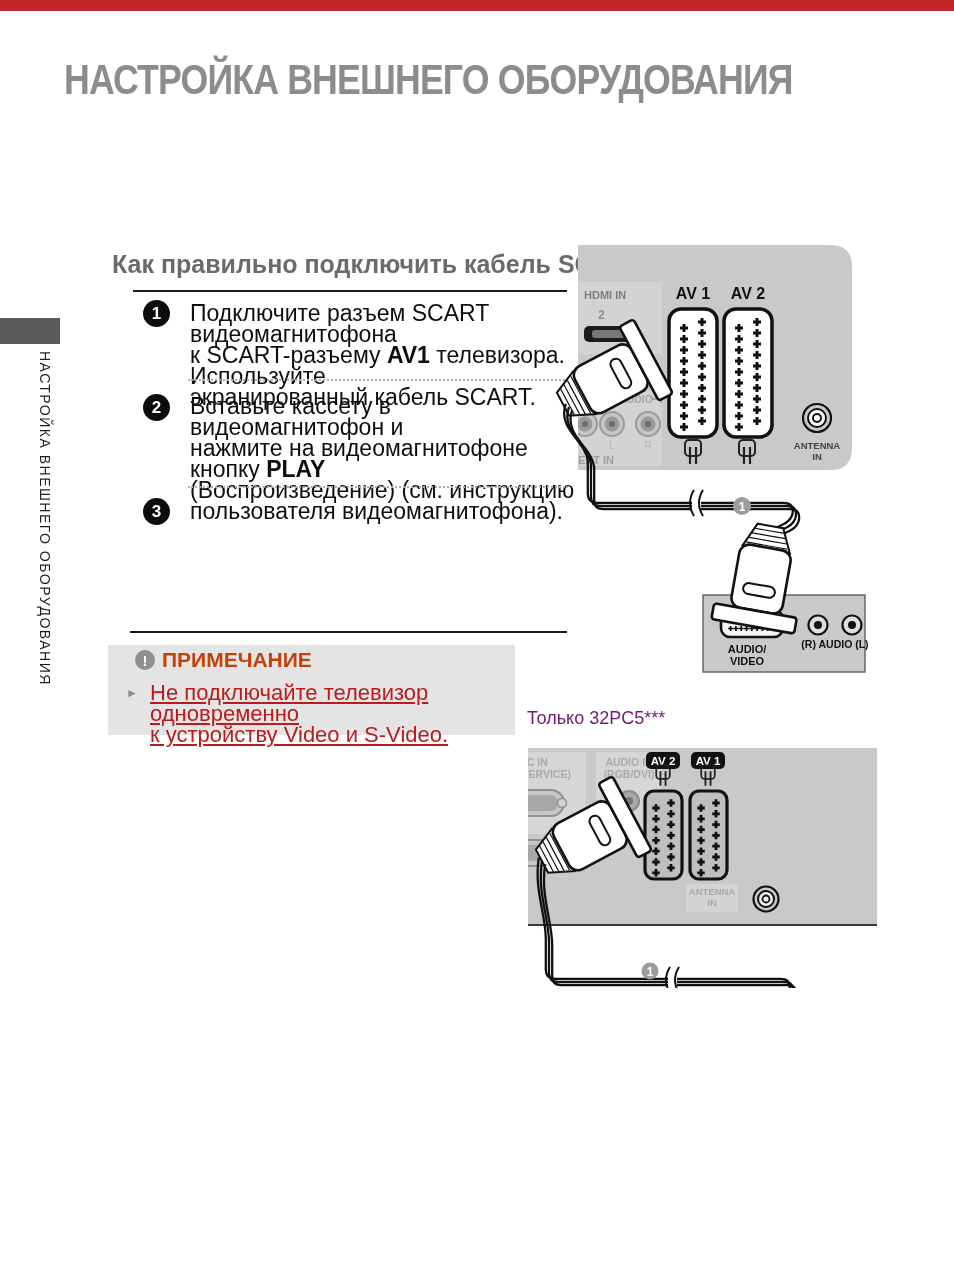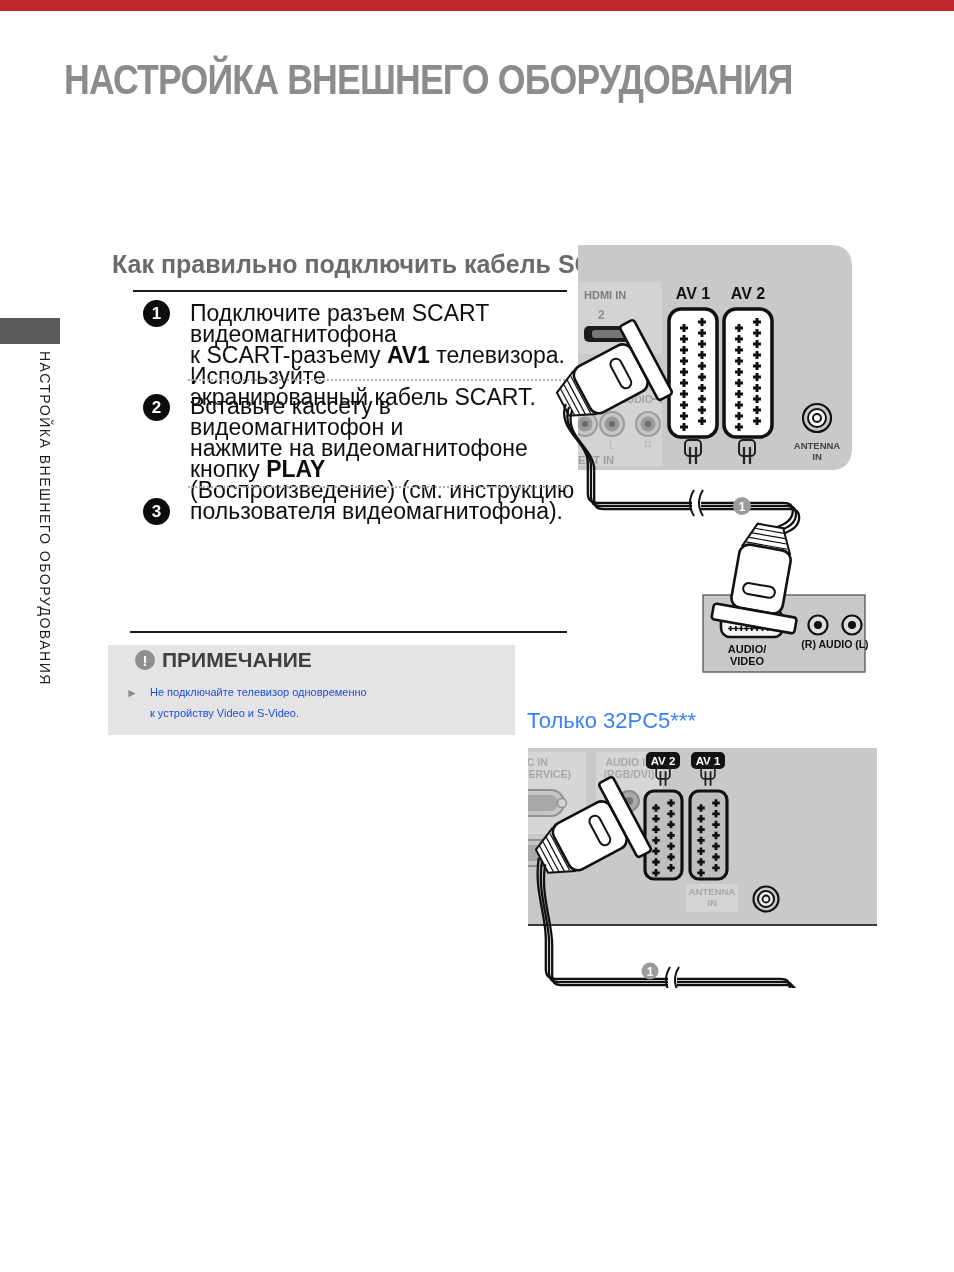--- a/index.html
+++ b/index.html
@@ -16,24 +16,24 @@
   .rule{background:#1a1a1a;height:2px;}
   #rule-top{left:133px;top:290px;width:434px;}
   #rule-bottom{left:130px;top:631px;width:437px;}
   .step-badge{width:27px;height:27px;border-radius:50%;background:#0c0c0c;color:#fff;
       font-size:17px;font-weight:bold;display:flex;align-items:center;justify-content:center;}
   .step-text{width:390px;font-size:23px;line-height:21px;color:#0e0e0e;}
   .dotted{border-top:2px dotted #adadad;width:380px;height:0;}
   #note-box{left:108px;top:645px;width:407px;height:90px;background:#e4e4e4;}
   #note-icon{left:135px;top:650px;width:20px;height:20px;border-radius:50%;background:#8f8f8f;
       color:#fff;font-weight:bold;font-size:15px;display:flex;align-items:center;justify-content:center;}
-  #note-title{left:162px;top:648px;font-size:21px;font-weight:bold;color:#404040;}
+  #note-title{left:162px;top:648px;font-size:21px;font-weight:bold;color:#c2410c;}
   #note-arrow{left:126px;top:686px;font-size:12px;color:#8a8a8a;}
-  #note-text{left:150px;top:682px;width:350px;font-size:11px;line-height:21px;color:#1d4ed8;}
-  #only-model{left:527px;top:708px;font-size:22px;color:#3b82f6;}
+  #note-text{left:150px;top:682px;width:350px;font-size:22px;line-height:21px;color:#b91c1c;text-decoration:underline;}
+  #only-model{left:527px;top:708px;font-size:18px;color:#701a75;}
   #page-num{left:28px;top:1200px;font-size:24px;font-weight:bold;color:#7f1d1d;}
   #page-num-rule{left:0;top:1178px;width:59px;height:2px;background:#222;}
   .diag{position:absolute;}
   .cbl{fill:none;stroke:#111;stroke-width:2.3px;}
   svg text{font-family:"Liberation Sans", sans-serif;}
 </style>
 </head>
 <body>
 
 <div id="page">

